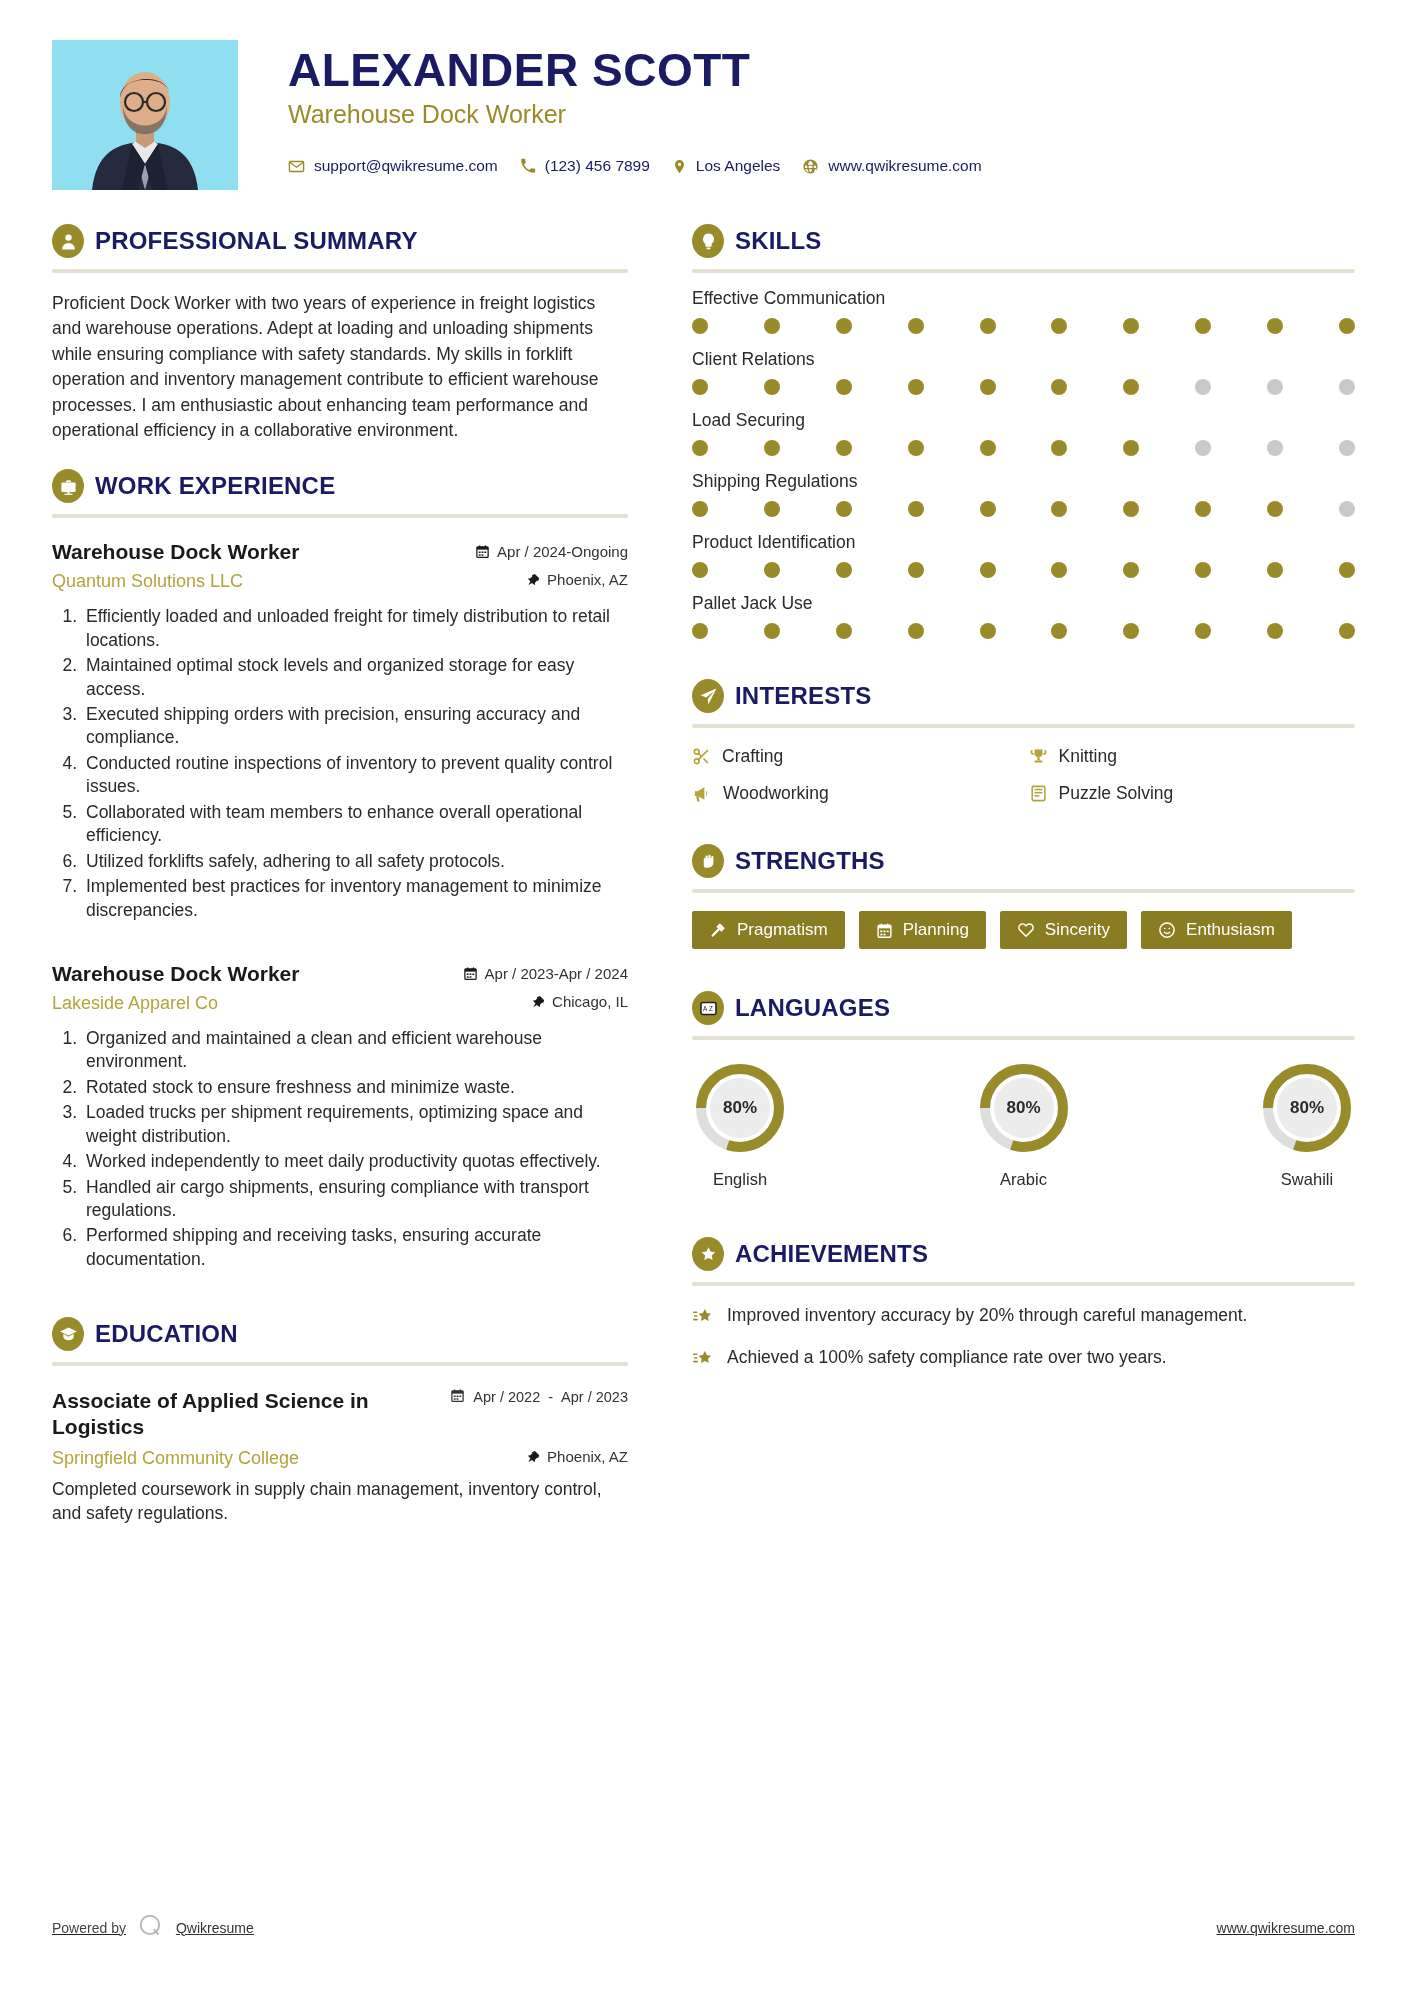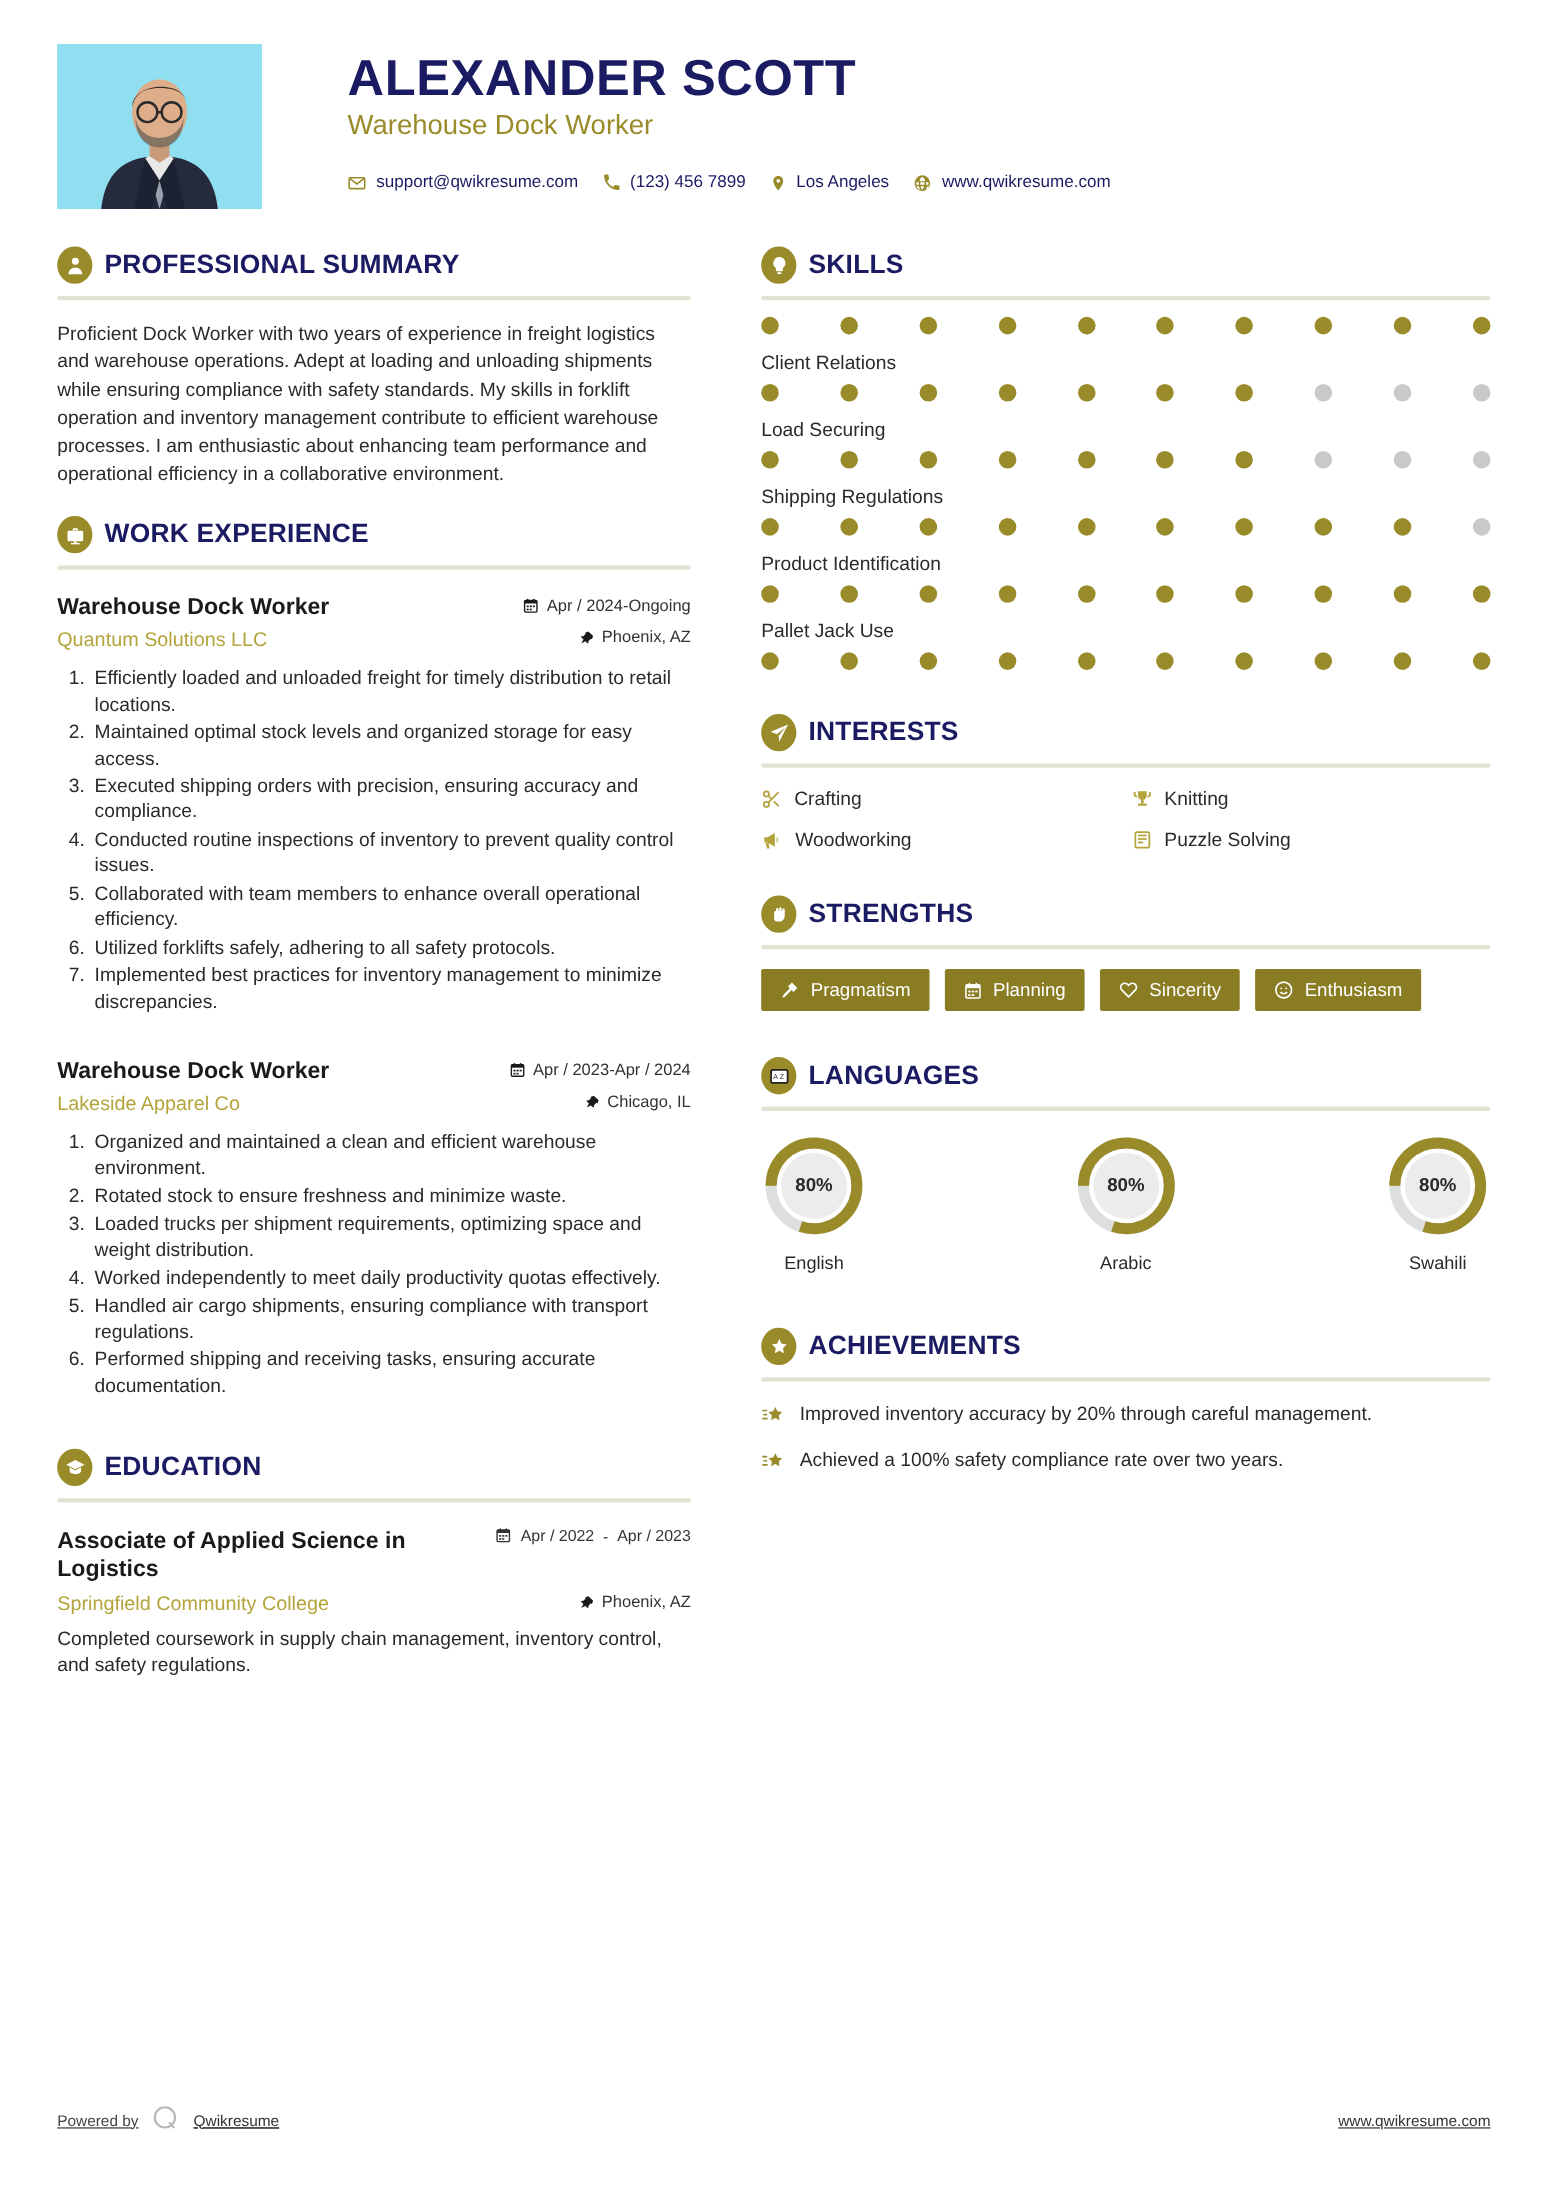--- a/index.html
+++ b/index.html
@@ -20,21 +20,21 @@
   
   .header { display: flex; align-items: flex-start; gap: 0; }
   .photo {
     width: 186px; height: 150px;
     background: #8fdff0;
     flex: 0 0 186px;
     overflow: hidden;
     position: relative;
   }
   .photo svg { display:block; width:100%; height:100%; }
-  .header-main { flex: 1; padding-left: 78px; padding-top: 6px; }
+  .header-main { flex: 1; padding-left: 50px; padding-top: 6px; }
   .name {
     font-size: 46px;
     font-weight: 700;
     letter-spacing: 0.5px;
     color: #1b1b63;
     line-height: 1.05;
   }
   .role {
     font-size: 25px;
     color: #9a8b2a;
@@ -431,20 +431,21 @@
             <svg viewBox="0 0 24 24" fill="currentColor">
                 <path d="M12 2a7 7 0 0 0-4 12.7V17a1.5 1.5 0 0 0 1.5 1.5h5A1.5 1.5 0 0 0 16 17v-2.3A7 7 0 0 0 12 2z"></path>
                 <rect x="9.5" y="19.5" width="5" height="2.2" rx="1.1"></rect>
               </svg>
           </span>
           <span class="sec-title">SKILLS</span>
         </div>
         <div class="sec-rule"></div>
 
         <div class="skill">
+          <div class="skill-name">Effective Communication</div>
           <div class="dots">
               <span class="dot on"></span>
               <span class="dot on"></span>
               <span class="dot on"></span>
               <span class="dot on"></span>
               <span class="dot on"></span>
               <span class="dot on"></span>
               <span class="dot on"></span>
               <span class="dot on"></span>
               <span class="dot on"></span>

